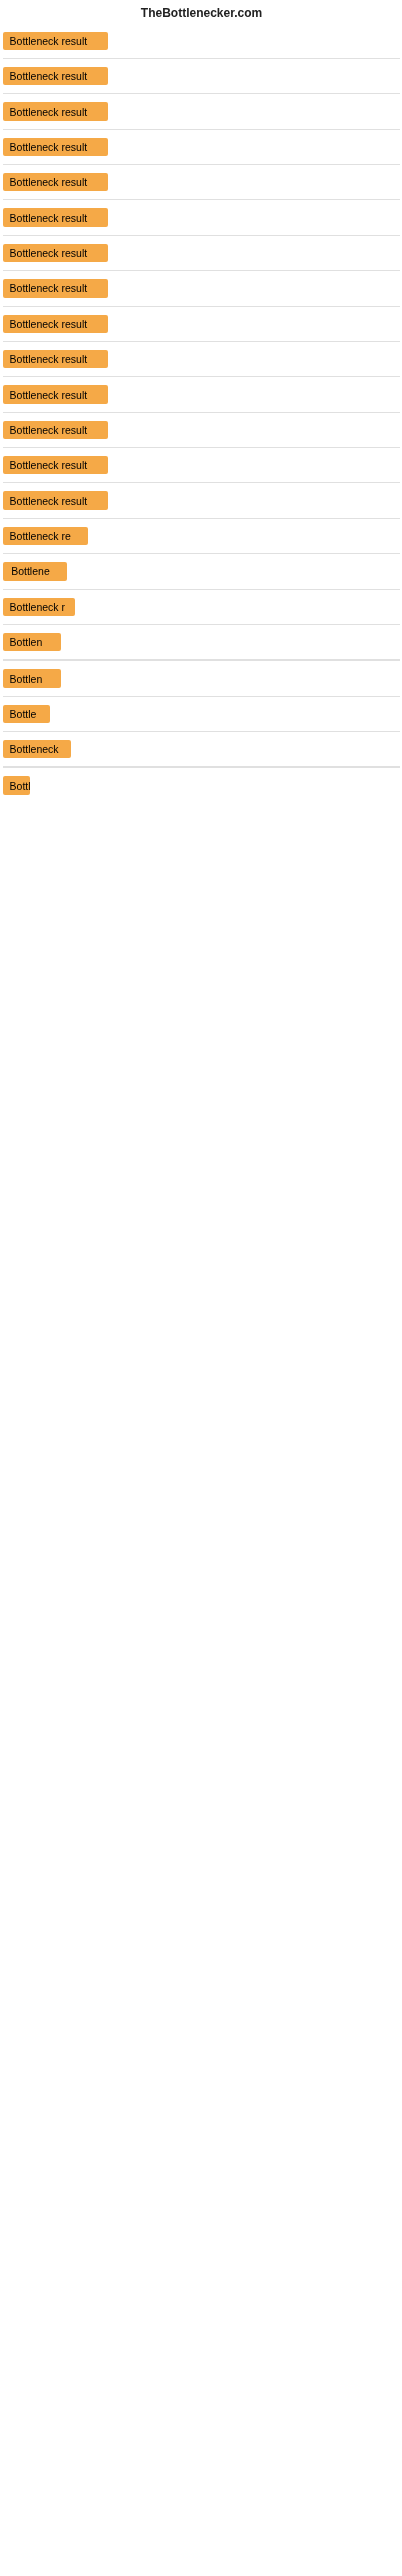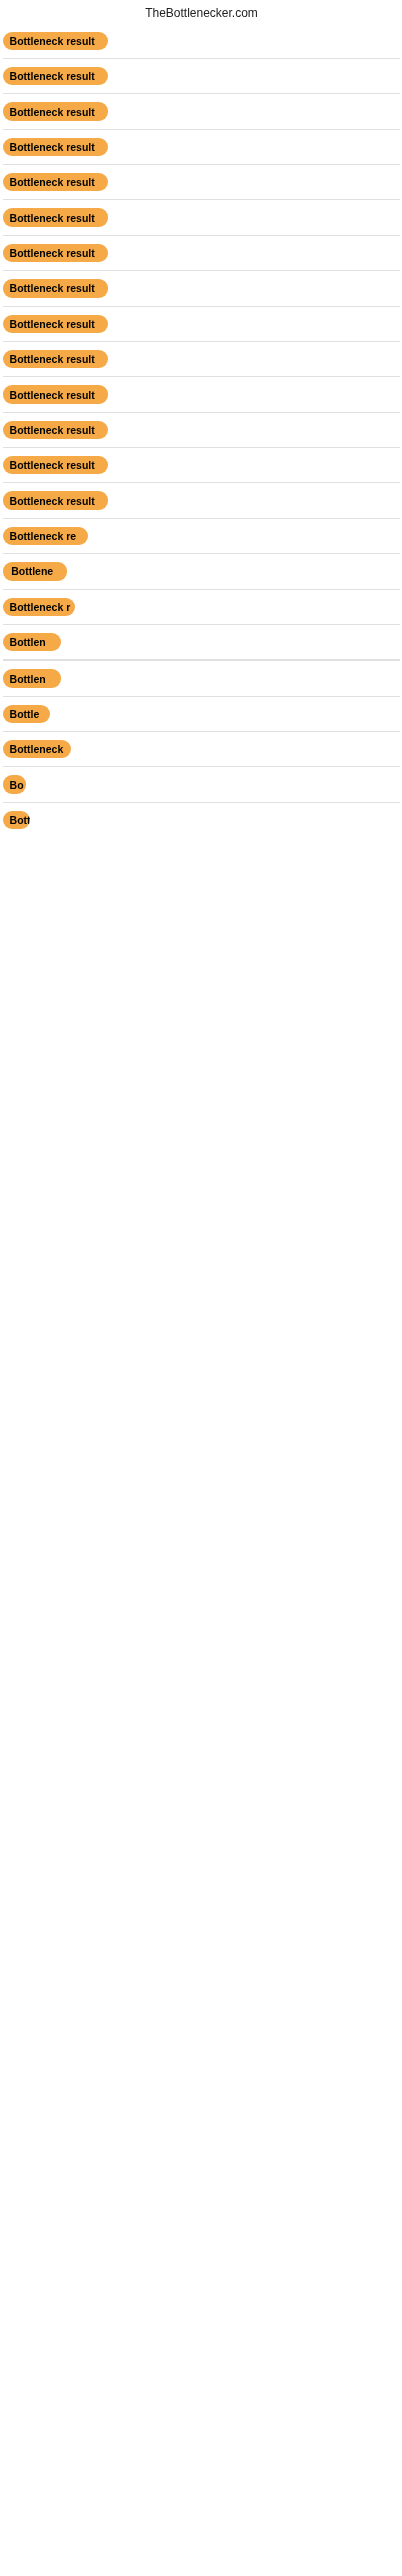--- a/index.html
+++ b/index.html
@@ -14,31 +14,31 @@
       background-color: #ffffff;
       font-family: Arial, sans-serif;
       position: relative;
     }
 
     .site-header {
       text-align: center;
       padding: 6.4px 0 3.2px 0;
       font-size: 12px;
       color: #222;
-      font-weight: normal;
+      font-weight: bold;
     }
 
     .bottleneck-card {
       display: inline-block;
       background-color: #f5a947;
       color: #000;
       font-size: 10.5px;
-      font-weight: bold;
+      font-weight: normal;
       padding: 3.2px 6.4px;
-      border-radius: 9px;
+      border-radius: 2px;
       white-space: nowrap;
       overflow: hidden;
     }
 
     .card-row {
       padding: 8px 3.2px 8px 3.2px;
       display: flex;
       align-items: flex-start;
     }
 
@@ -138,23 +138,20 @@
     </div>
     <hr class="section-divider">
     <div class="card-row">
       <div class="bottleneck-card" style="max-width: 47px; width: 70px;">Bottle</div>
     </div>
     <hr class="section-divider">
     <div class="card-row">
       <div class="bottleneck-card" style="max-width: 68px; width: 68px;">Bottleneck</div>
     </div>
     <hr class="section-divider">
-    <div class="card-row">
-      <div class="bottleneck-card" style="max-width: 22.5px; width: 22.5px;">Bo</div>
-    </div>
     <hr class="section-divider">
     <div class="card-row">
       <div class="bottleneck-card" style="max-width: 47px; width: 27px;">Bottler</div>
     </div>
   </div>
 
 <div class="bottom-spacer"></div>
 
 
 </body></html>

